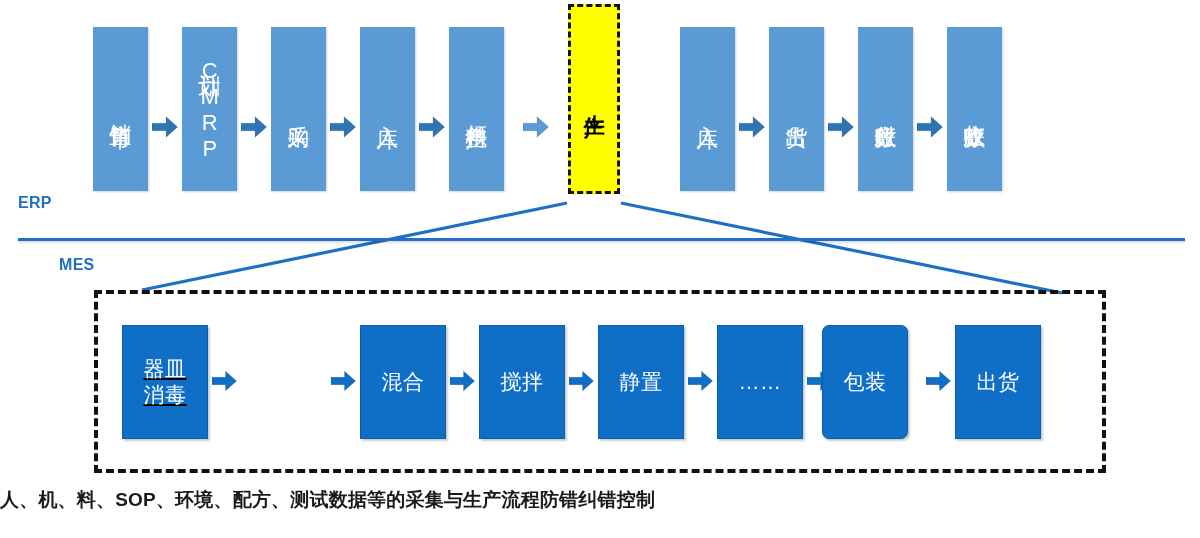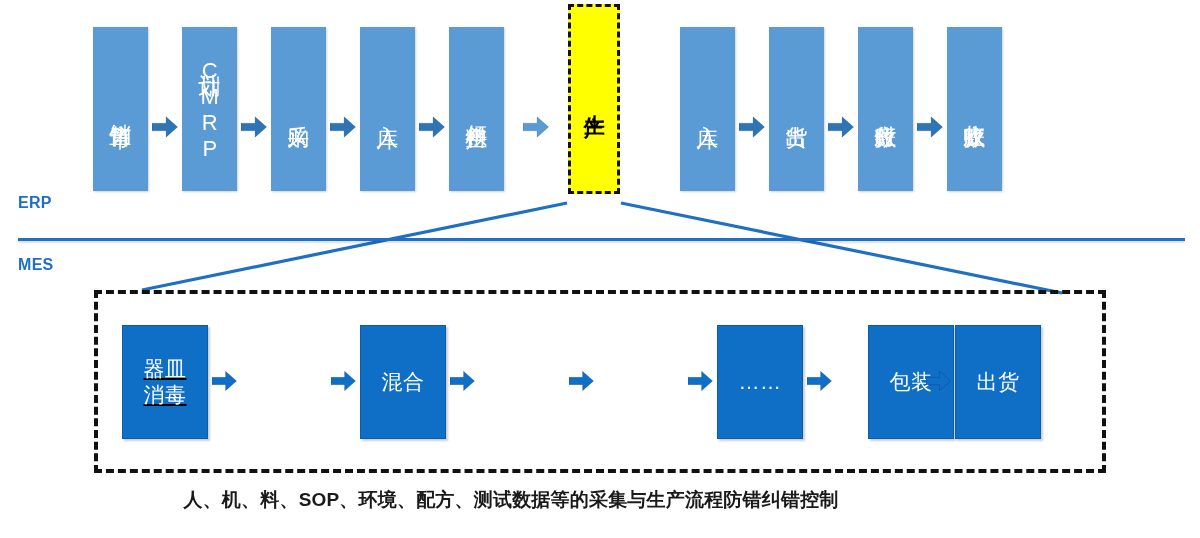--- a/index.html
+++ b/index.html
@@ -90,21 +90,21 @@
   }
   .band-label {
     position: absolute;
     left: 18px;
     color: #1F6FC4;
     font-weight: bold;
     font-size: 16px;
     letter-spacing: 0.3px;
   }
   .band-label.erp { top: 194px; }
-  .band-label.mes { top: 256px; }
+  .band-label.mes { top: 256px; margin-left: 41px; }
 
   
   .mes-container {
     position: absolute;
     left: 94px;
     top: 290px;
     width: 1012px;
     height: 183px;
     border: 4px dashed #111111;
     box-sizing: border-box;
@@ -137,21 +137,21 @@
     letter-spacing: 0.5px;
   }
   .arrow-mes { top: 45px; }
 
   
   .caption {
     position: absolute;
     left: 0;
     top: 487px;
     width: 1022px;
-    text-align: center;
+    text-align: left;
     font-size: 19px;
     font-weight: bold;
     color: #1a1a1a;
     letter-spacing: 0.2px;
   }
 
   
   #connectors {
     position: absolute;
     left: 0; top: 0;
@@ -264,39 +264,45 @@
         </svg>
       </div>
       <div class="mes-box" style="left: 238px; width: 86px; justify-content: center;">
         <span class="mes-label">混合</span>
       </div>
       <div class="arrow arrow-mes" style="left: 328px;">
         <svg width="25" height="22" viewBox="0 0 24 20" class="arrow-shape">
           <path d="M0,6.5 L13,6.5 L13,0.6 L23.6,10 L13,19.4 L13,13.5 L0,13.5 Z" fill="#0F6FC6" stroke="rgba(0,0,0,0.20)" stroke-width="0.7"></path>
         </svg>
       </div>
+      <div class="mes-box" style="left: 357px; width: 86px;">
+        <span class="mes-label">搅拌</span>
+      </div>
       <div class="arrow arrow-mes" style="left: 447px;">
         <svg width="25" height="22" viewBox="0 0 24 20" class="arrow-shape">
           <path d="M0,6.5 L13,6.5 L13,0.6 L23.6,10 L13,19.4 L13,13.5 L0,13.5 Z" fill="#0F6FC6" stroke="rgba(0,0,0,0.20)" stroke-width="0.7"></path>
         </svg>
+      </div>
+      <div class="mes-box" style="left: 476px; width: 86px;">
+        <span class="mes-label">静置</span>
       </div>
       <div class="arrow arrow-mes" style="left: 566px;">
         <svg width="25" height="22" viewBox="0 0 24 20" class="arrow-shape">
           <path d="M0,6.5 L13,6.5 L13,0.6 L23.6,10 L13,19.4 L13,13.5 L0,13.5 Z" fill="#0F6FC6" stroke="rgba(0,0,0,0.20)" stroke-width="0.7"></path>
         </svg>
       </div>
       <div class="mes-box" style="left: 595px; width: 86px;">
         <span class="mes-label">……</span>
       </div>
       <div class="arrow arrow-mes" style="left: 685px;">
         <svg width="25" height="22" viewBox="0 0 24 20" class="arrow-shape">
           <path d="M0,6.5 L13,6.5 L13,0.6 L23.6,10 L13,19.4 L13,13.5 L0,13.5 Z" fill="#0F6FC6" stroke="rgba(0,0,0,0.20)" stroke-width="0.7"></path>
         </svg>
       </div>
-      <div class="mes-box" style="left: 746px; width: 86px;">
+      <div class="mes-box" style="left: 700px; width: 86px; border-radius: 7px;">
         <span class="mes-label">包装</span>
       </div>
       <div class="arrow arrow-mes" style="left: 804px;">
         <svg width="25" height="22" viewBox="0 0 24 20" class="arrow-shape">
           <path d="M0,6.5 L13,6.5 L13,0.6 L23.6,10 L13,19.4 L13,13.5 L0,13.5 Z" fill="#0F6FC6" stroke="rgba(0,0,0,0.20)" stroke-width="0.7"></path>
         </svg>
       </div>
       <div class="mes-box" style="left: 833px; width: 86px;">
         <span class="mes-label">出货</span>
       </div>

